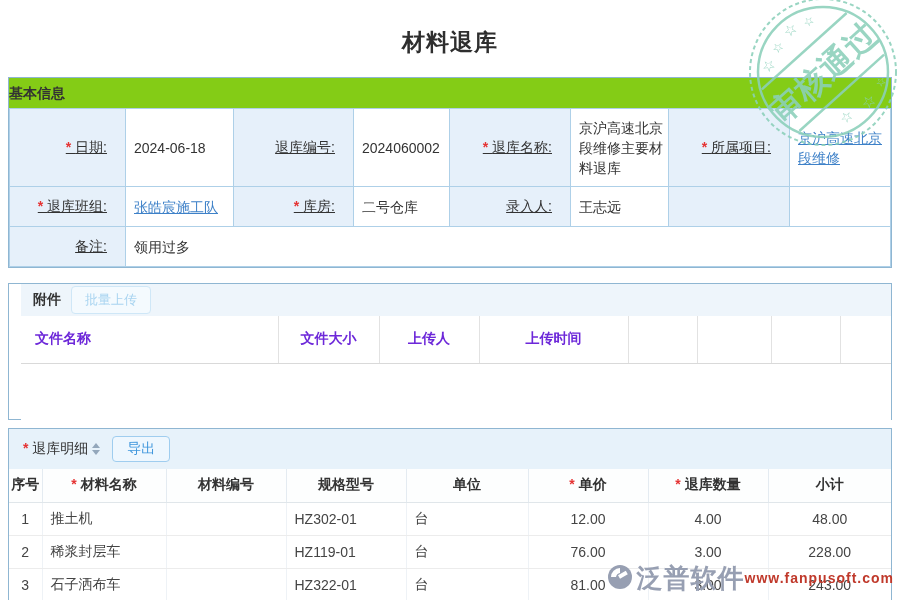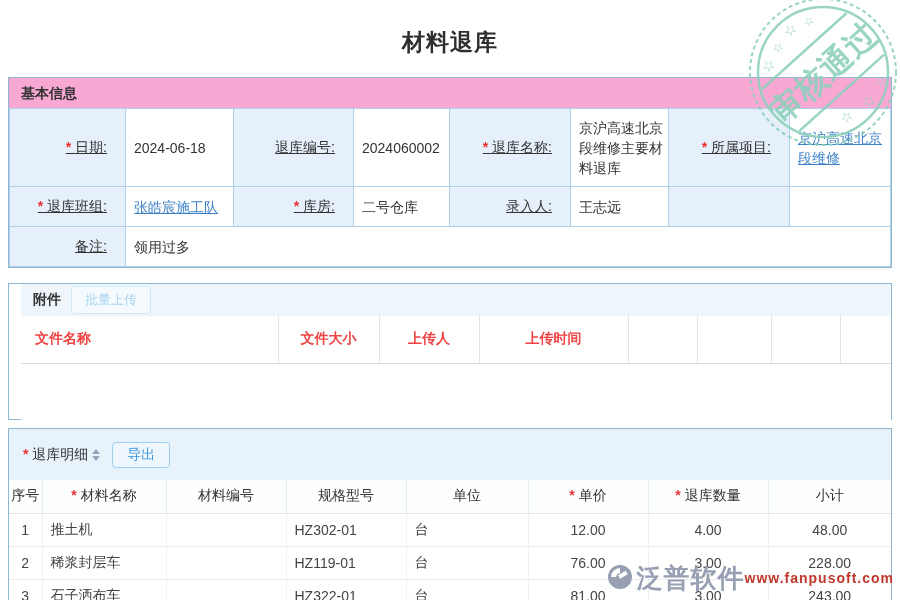--- a/index.html
+++ b/index.html
@@ -4,59 +4,59 @@
 <style>
   * { margin:0; padding:0; box-sizing:border-box; }
   html,body { background:#fff; }
   body { font-family:"Liberation Sans","DejaVu Sans",sans-serif; color:#333; }
   .viewport { position:relative; width:900px; height:600px; overflow:hidden; background:#fff; }
 
   .page-title { position:absolute; top:27px; left:0; width:100%; text-align:center;
     font-size:23px; font-weight:bold; color:#2e2e2e; letter-spacing:1px; }
 
   .panel { position:absolute; left:8px; width:884px; border:1px solid #8fb6d2; background:#fff; }
-  .sec-head { height:30px; line-height:30px; background:#f9a8d4; padding-left:12px;
+  .sec-head { height:30px; line-height:30px; background:#84cc16; padding-left:0;
     font-size:14px; font-weight:bold; color:#333; }
 
   
   .panel-basic { top:77px; }
   .basic-table { width:100%; border-collapse:collapse; table-layout:fixed; font-size:14px; }
   .basic-table td { border:1px solid #aed0e8; vertical-align:middle; }
   .basic-table td.lbl { background:#e6f0fa; text-align:right; padding-right:18px; color:#333;text-decoration:underline; }
   .basic-table td.val { background:#fff; text-align:left; padding-left:8px; line-height:20px; }
   .row-tall td { height:78px; }
   .row-norm td { height:40px; }
   .req::before { content:"* "; color:#e53333; font-weight:bold; }
   a.lnk { color:#3e81c8; text-decoration:underline; cursor:pointer; }
 
   
   .panel-attach { top:283px; height:137px;padding-left:12px; }
   .attach-bar { height:32px; background:#eef5fb; display:flex; align-items:center; }
   .attach-bar .t { font-size:14px; font-weight:bold; margin-left:12px; }
   .btn-upload { margin-left:10px; padding:4px 13px; font-size:13px; color:#a9d4f0;
     background:#f4fafe; border:1px solid #cfe7f7; border-radius:4px; cursor:pointer; }
   .attach-table { width:100%; border-collapse:collapse; table-layout:fixed; font-size:14px; }
-  .attach-table th { height:47px; font-weight:bold; color:#ef4444; background:#fff;
+  .attach-table th { height:47px; font-weight:bold; color:#6d28d9; background:#fff;
     border-right:1px solid #e2e2e2; border-bottom:1px solid #d9d9d9; text-align:center; }
   .attach-table th.first { text-align:left; padding-left:14px; }
   .attach-table th:last-child { border-right:none; }
   .attach-empty { height:56px; background:#fff; }
 
   
   .panel-detail { top:428px; height:200px; }
-  .detail-bar { height:51px; background:#e7f2fa; display:flex; align-items:center; padding-left:14px; }
+  .detail-bar { height:40px; background:#e7f2fa; display:flex; align-items:center; padding-left:14px; }
   .detail-bar .t { font-size:14px; color:#333; }
   .sort-icon { display:inline-flex; flex-direction:column; row-gap:2px; margin-left:4px; cursor:pointer; }
   .sort-icon i { display:block; width:0; height:0; border-left:4px solid transparent; border-right:4px solid transparent; }
   .sort-icon .up { border-bottom:5px solid #93a7bb; }
   .sort-icon .down { border-top:5px solid #93a7bb; }
   .btn-export { margin-left:12px; padding:3px 14px; font-size:14px; color:#3f96dc;
     background:#eef7fe; border:1px solid #9fcdef; border-radius:4px; cursor:pointer; }
   .detail-table { width:100%; border-collapse:collapse; table-layout:fixed; font-size:14px; }
-  .detail-table th { height:33px; font-weight:normal; color:#333; background:#fdfefe;
+  .detail-table th { height:33px; font-weight:bold; color:#333; background:#fdfefe;
     border-right:1px solid #e4ebf1; border-bottom:1px solid #e0e6ea; text-align:center;margin-top:33px; }
   .detail-table td { height:33px; color:#444; background:#fff;
     border-right:1px solid #eef2f6; border-bottom:1px solid #ececec; }
   .detail-table th:last-child, .detail-table td:last-child { border-right:none; }
   .ta-c { text-align:center; } .ta-l { text-align:left; padding-left:8px; }
   .pad6 { }
 
   
   .stamp { position:absolute; left:742px; top:-26px; width:162px; height:180px;
     z-index:5; pointer-events:none; opacity:0.88; }

